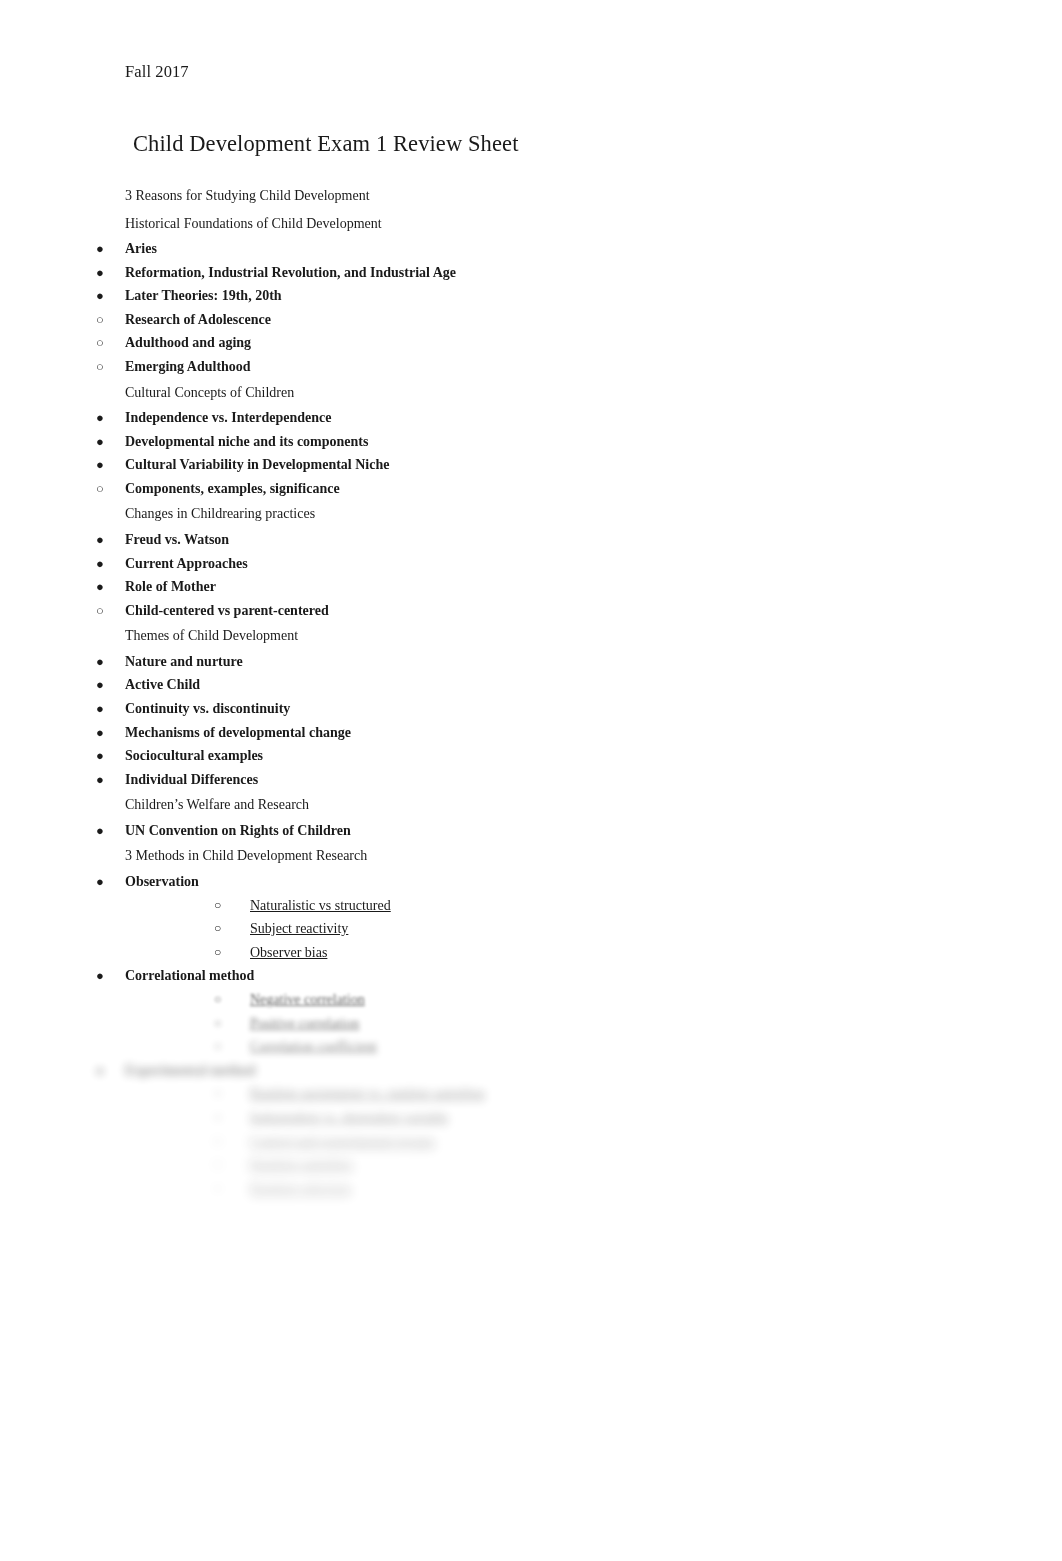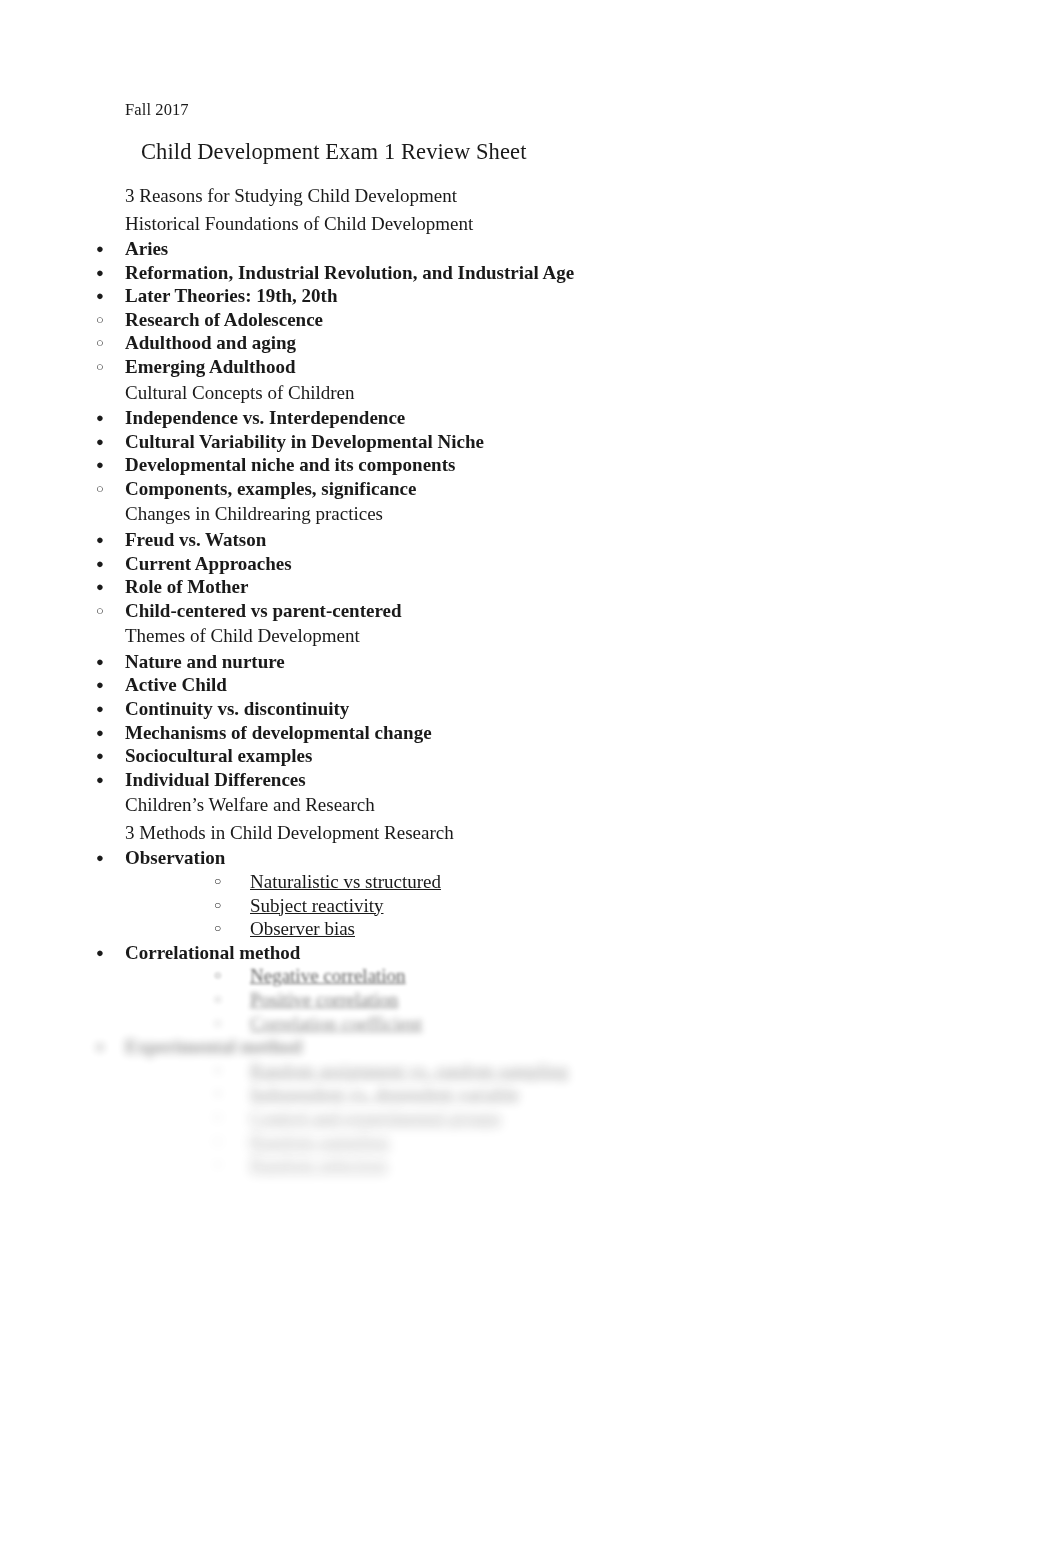--- a/index.html
+++ b/index.html
@@ -25,45 +25,44 @@
     background: #ffffff;
   }
 
   .doc-date {
     position: absolute;
     left: 125px;
     top: 62px;
     font-size: 16.5px;
     line-height: 20px;
     letter-spacing: 0.1px;
-    margin-top: 38px;
   }
 
   .doc-title {
     position: absolute;
     left: 125px;
     top: 122px;
     font-size: 22.5px;
     line-height: 28px;
     font-weight: normal;
-    margin: 16px;
+    margin: 8px;
     letter-spacing: 0.1px;
   }
 
   .content {
     position: absolute;
     left: 0;
     top: 182px;
     width: 1062px;
   }
 
   .line {
     position: relative;
     height: 23.6px;
-    font-size: 19px;
+    font-size: 14px;
     line-height: 23.6px;
     white-space: nowrap;
   }
 
   
   .line.section {
     height: 27.5px;
     line-height: 27.5px;
   }
   .line.section .txt {
@@ -163,27 +162,27 @@
       </div>
       <div class="line section">
         <span class="txt">Cultural Concepts of Children</span>
       </div>
       <div class="line lvl1">
         <span class="bullet filled"></span>
         <span class="txt">Independence vs. Interdependence</span>
       </div>
       <div class="line lvl1">
         <span class="bullet filled"></span>
+        <span class="txt">Developmental niche and its components</span>
+      </div>
+      <div class="line lvl1">
+        <span class="bullet filled"></span>
         <span class="txt">Cultural Variability in Developmental Niche</span>
       </div>
       <div class="line lvl1">
-        <span class="bullet filled"></span>
-        <span class="txt">Developmental niche and its components</span>
-      </div>
-      <div class="line lvl1">
         <span class="bullet hollow"></span>
         <span class="txt">Components, examples, significance</span>
       </div>
       <div class="line section">
         <span class="txt">Changes in Childrearing practices</span>
       </div>
       <div class="line lvl1">
         <span class="bullet filled"></span>
         <span class="txt">Freud vs. Watson</span>
       </div>
@@ -221,20 +220,24 @@
       <div class="line lvl1">
         <span class="bullet filled"></span>
         <span class="txt">Sociocultural examples</span>
       </div>
       <div class="line lvl1">
         <span class="bullet filled"></span>
         <span class="txt">Individual Differences</span>
       </div>
       <div class="line section">
         <span class="txt">Children’s Welfare and Research</span>
+      </div>
+      <div class="line lvl1">
+        <span class="bullet filled"></span>
+        <span class="txt">UN Convention on Rights of Children</span>
       </div>
       <div class="line section">
         <span class="txt">3 Methods in Child Development Research</span>
       </div>
       <div class="line lvl1">
         <span class="bullet filled"></span>
         <span class="txt">Observation</span>
       </div>
       <div class="line lvl2">
         <span class="bullet hollow"></span>

